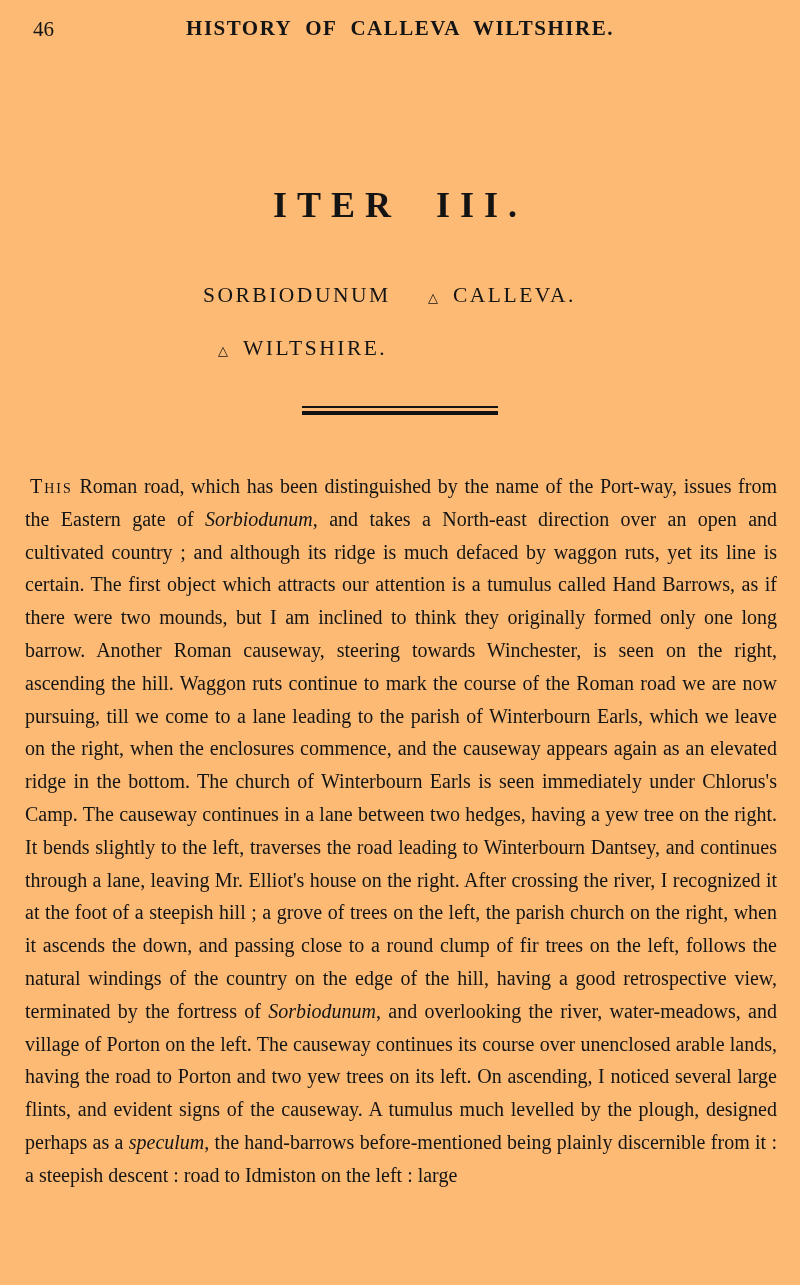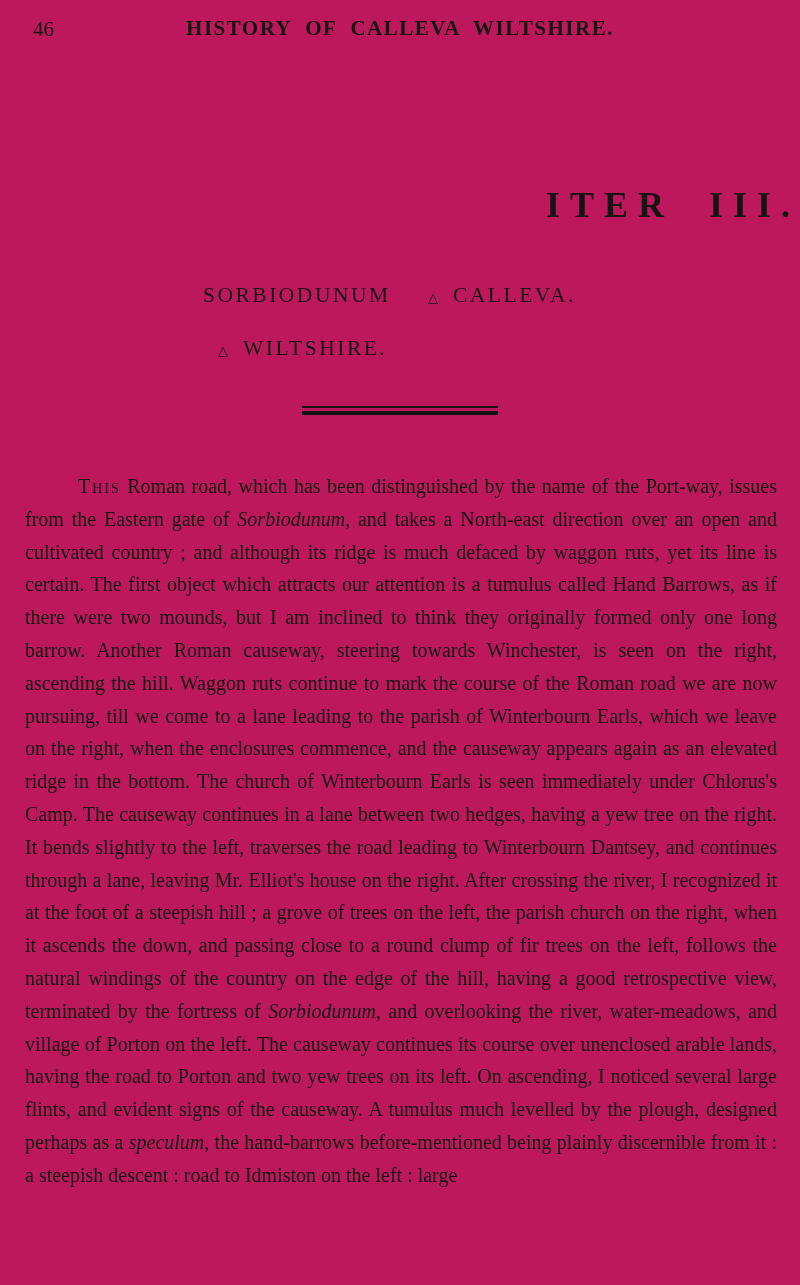--- a/index.html
+++ b/index.html
@@ -1,21 +1,21 @@
 <!DOCTYPE html>
 <html><head>
 <meta charset="utf-8">
 <style>
   html, body { margin: 0; padding: 0; background: #e8e8e8; }
   .page {
     position: relative;
     width: 800px;
     height: 1285px;
     margin: 0 auto;
-    background: #be185d;
+    background: #fdba74;
     color: #141414;
     font-family: "Liberation Serif", "DejaVu Serif", serif;
     overflow: hidden;
   }
 
   
   .running-head {
     position: absolute;
     top: 16px;
     left: 0;
@@ -36,21 +36,21 @@
     font-weight: normal;
   }
 
   
   .iter-title {
     position: absolute;
     top: 184px;
     left: 0;
     right: 0;
     margin: 0;
-    text-align: right;
+    text-align: center;
     font-size: 36px;
     font-weight: bold;
     letter-spacing: 10px;
     word-spacing: 16px;
   }
 
   
   .route {
     position: absolute;
     top: 283px;
@@ -95,21 +95,21 @@
     position: absolute;
     top: 470px;
     left: 25px;
     width: 752px;
     margin: 0;
     font-size: 20px;
     line-height: 32.8px;
     text-align: justify;
     text-indent: 5px;
   }
-  .sc { font-variant: small-caps; letter-spacing: 2px; margin-left: 48px; }
+  .sc { font-variant: small-caps; letter-spacing: 2px; }
   .it { font-style: italic; }
 </style>
 </head>
 <body>
 
 <div class="page">
 
   <header class="running-head">
     <span class="page-num">46</span>
     <span class="head-title">HISTORY OF CALLEVA WILTSHIRE.</span>

